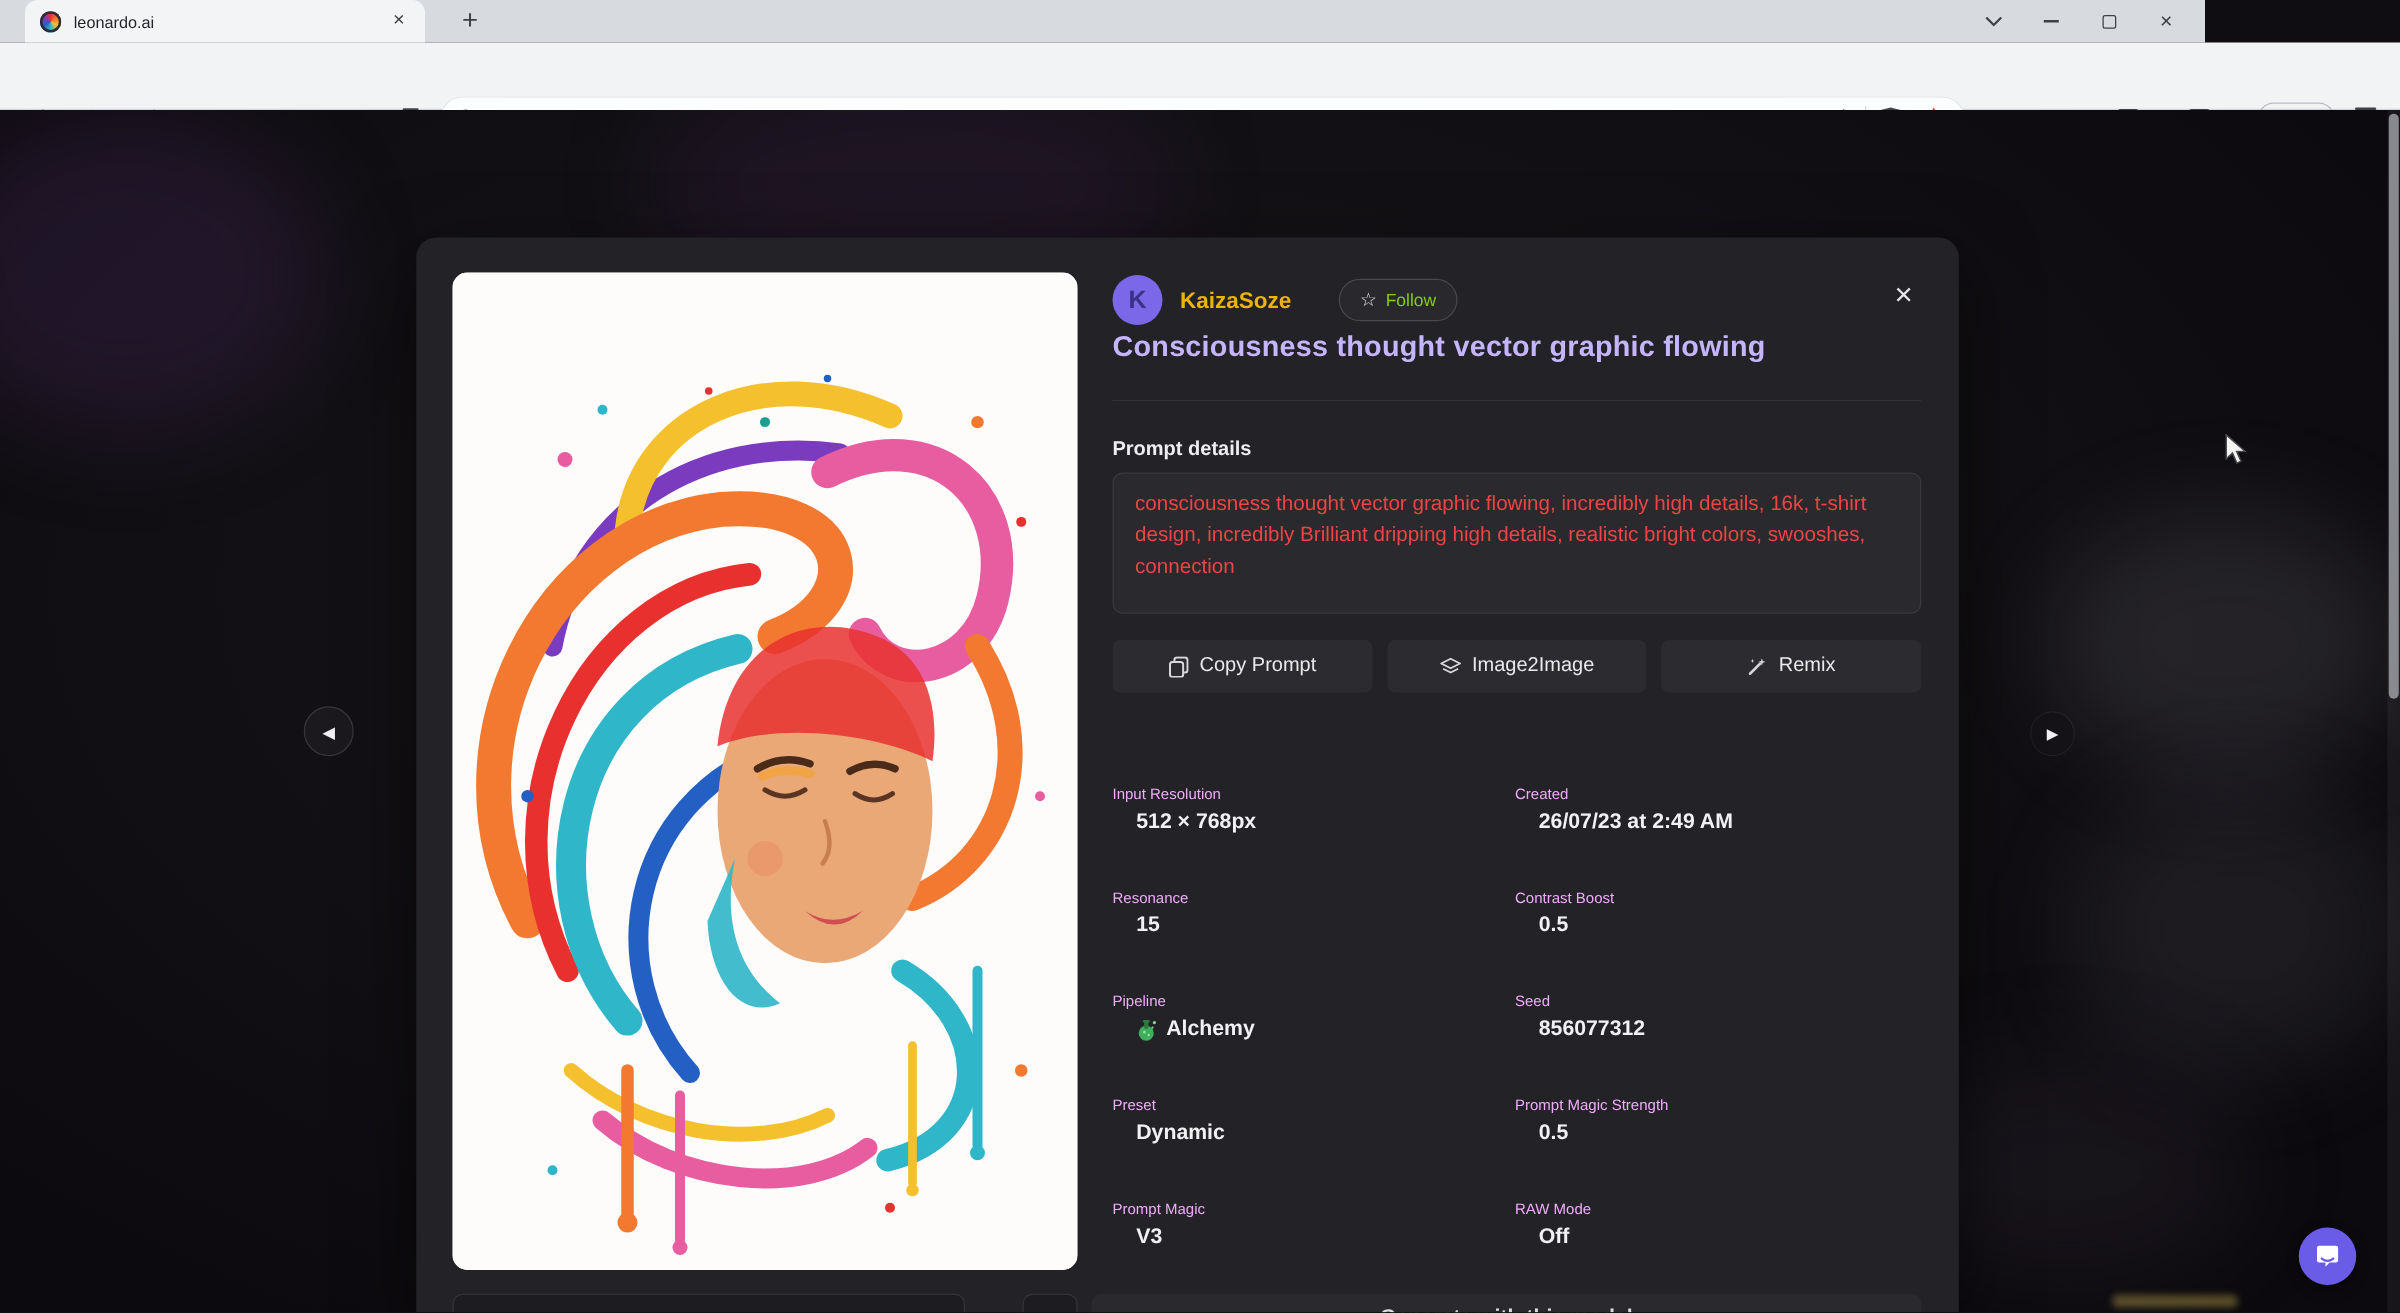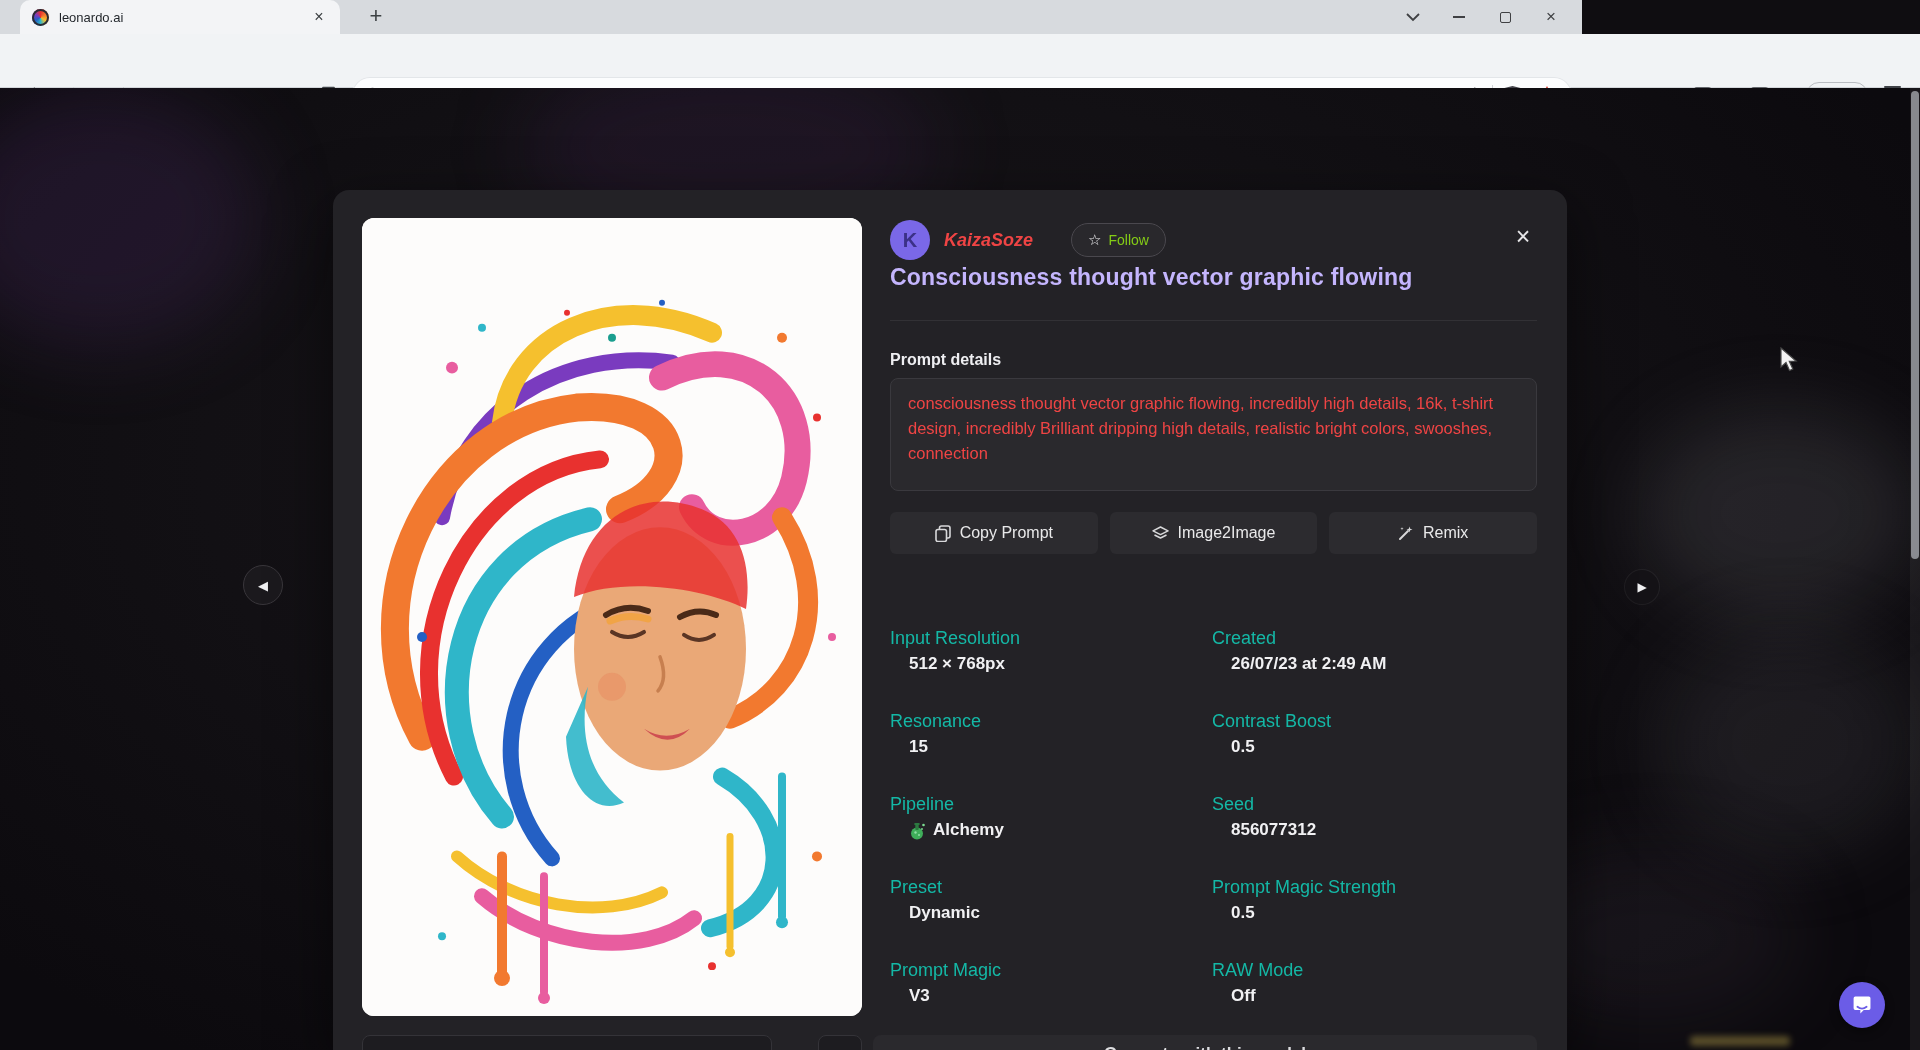--- a/index.html
+++ b/index.html
@@ -1,21 +1,21 @@
 <!DOCTYPE html>
 <html><head>
 <meta charset="utf-8">
 <style>
   * { margin:0; padding:0; box-sizing:border-box; }
   html,body { width:1920px; height:1050px; overflow:hidden; background:#0f0d11;
               font-family:"Liberation Sans", sans-serif; }
   .screen { position:relative; width:1920px; height:1050px; }
 
   
-  .tabbar { position:absolute; left:0; top:0; width:1582px; height:34px; background:#d7dade; }
+  .tabbar { position:absolute; left:0; top:0; width:1764px; height:34px; background:#d7dade; }
   .tab { position:absolute; left:20px; top:0; width:320px; height:34px; background:#f3f4f6;
          border-radius:10px 10px 0 0; display:flex; align-items:center; padding:0 12px; }
   .favicon { width:17px; height:17px; border-radius:50%; margin-right:10px; flex:none;
              background:conic-gradient(#e8312f,#f2792f,#f5c02e,#2fb6c9,#2460c4,#7a3bbf,#e8312f);
              box-shadow:inset 0 0 0 2px #2b2b35; }
   .tab-title { font-size:13px; color:#1f2328; flex:1; white-space:nowrap; overflow:hidden; }
   .tab-close { font-size:16px; color:#3c4043; width:18px; height:18px; line-height:17px;
                text-align:center; border-radius:50%; cursor:pointer; }
   .newtab { position:absolute; left:362px; top:3px; width:28px; height:28px; color:#3c4043;
             font-size:22px; line-height:26px; text-align:center; border-radius:50%; }
@@ -64,42 +64,42 @@
                 border-radius:12px; overflow:hidden; }
   .image-card svg { display:block; width:100%; height:100%; }
 
   .modal-close { position:absolute; left:1177px; top:33px; width:26px; height:26px; color:#e6e6e8;
                  font-size:25px; line-height:26px; text-align:center; }
 
   .rpanel { position:absolute; left:557px; top:0; width:647px; height:860px; }
   .author-row { position:absolute; left:0; top:30px; height:40px; display:flex; align-items:center; }
   .avatar { width:40px; height:40px; border-radius:50%; background:#7a68e8; color:#3b3187;
             font-size:20px; font-weight:bold; display:flex; align-items:center; justify-content:center; }
-  .author-name { margin-left:14px; font-size:18px; font-weight:600; color:#ef4444;font-style:italic; }
+  .author-name { margin-left:14px; font-size:18px; font-weight:600; color:#eab308; }
   .follow-btn { margin-left:38px; height:34px; padding:0 16px; border:1px solid #4a484e; border-radius:18px;
                 background:rgba(255,255,255,.03); display:flex; align-items:center; gap:7px; }
   .follow-star { font-size:15px; color:#e9e9ec; }
   .follow-label { font-size:14px; color:#84cc16; }
 
   .gen-title { position:absolute; left:0; top:74px; width:620px; font-size:23px; font-weight:bold;
                color:#c4b5fd; letter-spacing:.2px; }
   .divider { position:absolute; left:0; top:130px; width:647px; height:1px; background:rgba(255,255,255,.07); }
   .prompt-heading { position:absolute; left:0; top:161px; font-size:16px; font-weight:bold; color:#eeeef1; }
   .prompt-box { position:absolute; left:0; top:188px; width:647px; height:113px; background:#2a292d;
                 border:1px solid #3a393e; border-radius:8px; padding:12px 17px; }
   .prompt-text { font-size:16.5px; line-height:25px; color:#ef4444; }
 
   .actions { position:absolute; left:0; top:322px; width:647px; height:42px; display:flex; gap:12px; }
   .action-btn { flex:1; background:#2c2b2f; border-radius:6px; display:flex; align-items:center;
                 justify-content:center; gap:9px; color:#e9e9ea; font-size:16px; }
   .action-btn svg { flex:none; }
 
   .dgrid { position:absolute; left:0; top:438px; width:647px; display:grid;
            grid-template-columns:322px 1fr; grid-auto-rows:83px; }
-  .dlabel { font-size:18px; color:#14b8a6; }
+  .dlabel { font-size:12px; color:#f0abfc; }
   .dvalue { margin-top:5px; font-size:17px; font-weight:600; color:#f1f1f3; display:flex;
             align-items:center; gap:7px;margin-left:19px; }
 
   .partial-bar { position:absolute; left:29px; top:845px; width:410px; height:120px; background:#1d1c20;
                  border:1px solid #343338; border-radius:8px; }
   .partial-square { position:absolute; left:485px; top:845px; width:44px; height:120px; background:#1d1c20;
                     border:1px solid #343338; border-radius:8px; }
   .generate-btn { position:absolute; left:540px; top:845px; width:664px; height:120px; background:#2a292d;
                   border-radius:8px; text-align:center; padding-top:9px; font-size:17px; font-weight:600;
                   color:#dddde0; }

